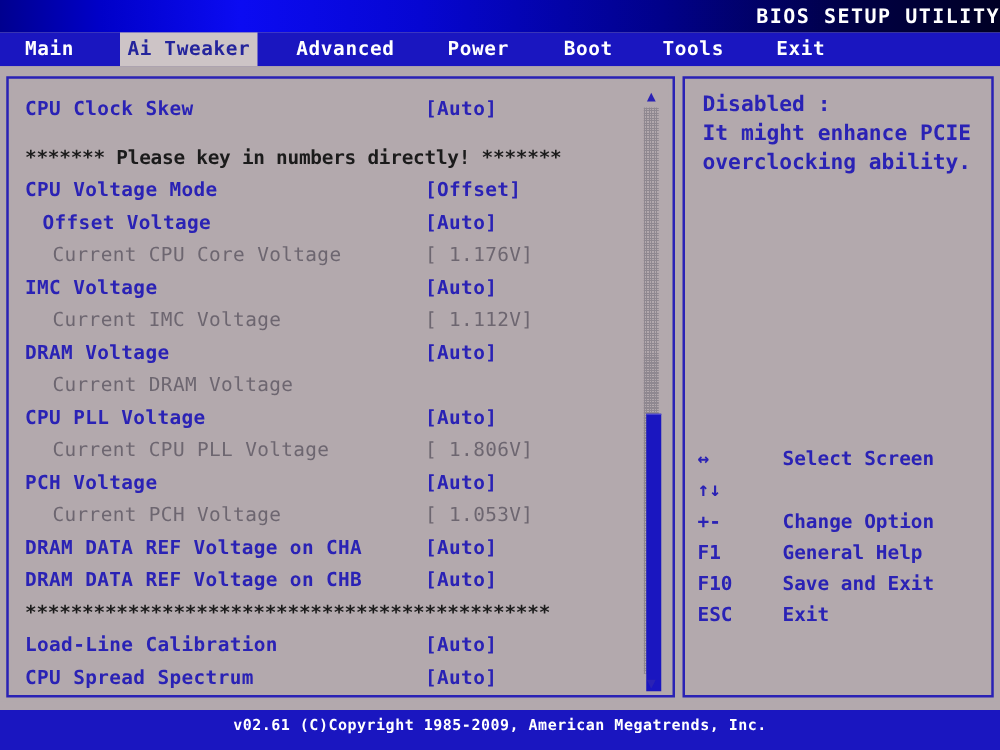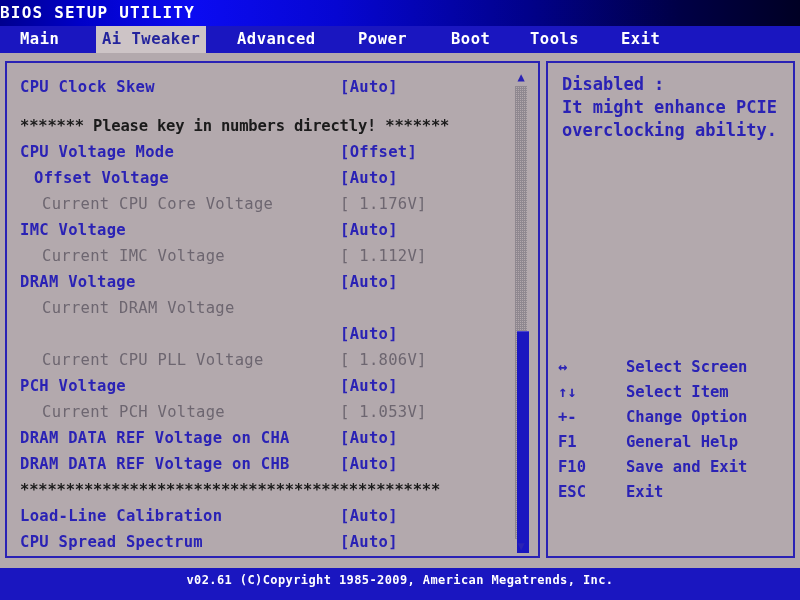--- a/index.html
+++ b/index.html
@@ -27,21 +27,21 @@
     left: 0; top: 0;
     width: 800px; height: 26px;
     background: linear-gradient(to right,
         #00008f 0%, #0000c8 10%, #0b0bf2 24%,
         #0606d2 42%, #01018a 66%, #000046 85%, #000024 100%);
   }
   #titlebar .title-text {
     position: absolute;
     left: 0; right: 0;
     top: 3px;
-    text-align: left;
+    text-align: right;
     color: #ffffff;
     font-size: 16px;
     letter-spacing: 1.2px;
     font-weight: bold;
     font-family: "DejaVu Sans Mono", "Liberation Mono", monospace;
   }
 
   
   #menubar {
     position: absolute;
@@ -296,20 +296,21 @@
               <span class="val c-gray">[ 1.112V]</span>
             </div>
             <div class="srow">
               <span class="lbl c-blue">DRAM Voltage</span>
               <span class="val c-blue">[Auto]</span>
             </div>
             <div class="srow">
               <span class="lbl c-gray indent2">Current DRAM Voltage</span>
             </div>
             <div class="srow">
+              <span class="lbl c-blue">CPU PLL Voltage</span>
               <span class="val c-blue">[Auto]</span>
             </div>
             <div class="srow">
               <span class="lbl c-gray indent2">Current CPU PLL Voltage</span>
               <span class="val c-gray">[ 1.806V]</span>
             </div>
             <div class="srow">
               <span class="lbl c-blue">PCH Voltage</span>
               <span class="val c-blue">[Auto]</span>
             </div>
@@ -354,21 +355,20 @@
           <div>It might enhance PCIE</div>
           <div>overclocking ability.</div>
         </div>
       <div id="keyhints">
           <div class="khrow">
             <span class="k">↔</span>
             <span class="d">Select Screen</span>
           </div>
           <div class="khrow">
             <span class="k">↑↓</span>
-            <span class="d">Select Item</span>
           </div>
           <div class="khrow">
             <span class="k">+-</span>
             <span class="d">Change Option</span>
           </div>
           <div class="khrow">
             <span class="k">F1</span>
             <span class="d">General Help</span>
           </div>
           <div class="khrow">

